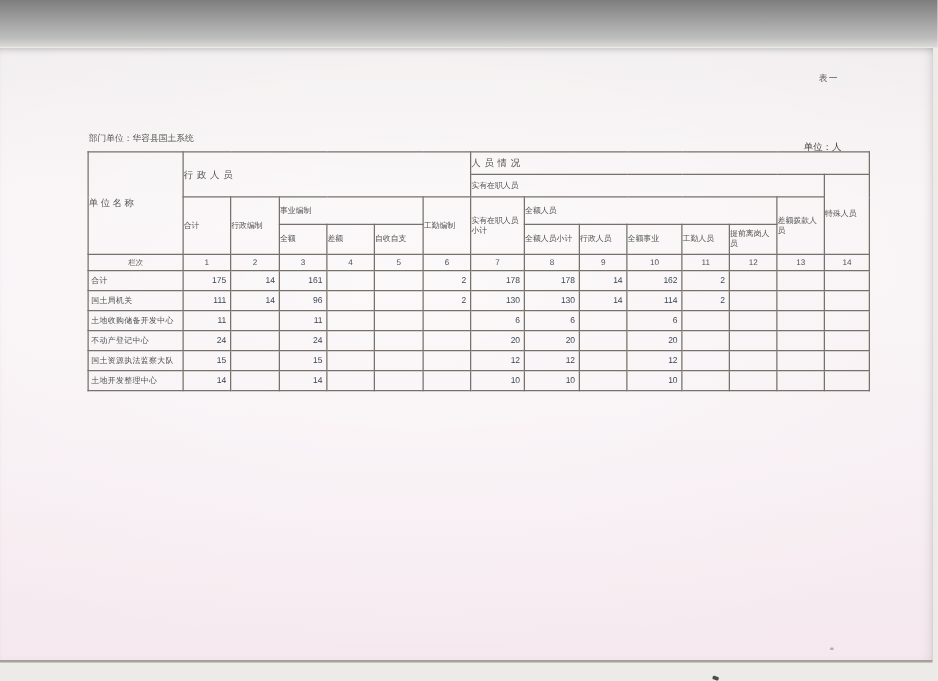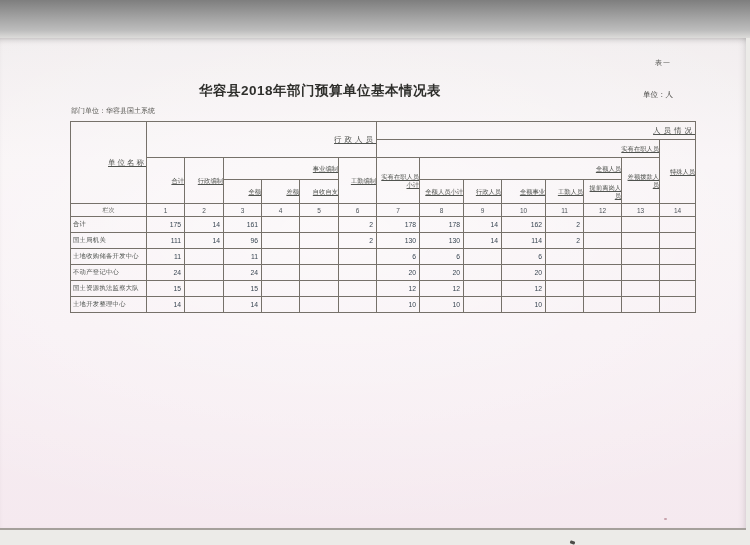--- a/index.html
+++ b/index.html
@@ -21,53 +21,52 @@
     box-shadow:inset 0 5px 7px -5px rgba(0,0,0,.30), inset -6px 0 10px -7px rgba(0,0,0,.18);
   }
   .corner-mark{
     position:absolute;left:655px;top:20px;font-size:7px;color:#5a5a57;letter-spacing:1px;
   }
   .doc-title{
     position:absolute;left:140px;top:44px;width:360px;text-align:center;
     font-size:13.5px;font-weight:700;letter-spacing:.5px;color:#2f2f2c;
   }
   .subnote-left{position:absolute;left:71px;top:68px;font-size:7px;color:#555550;}
-  .subnote-right{position:absolute;left:643px;top:52px;font-size:7.5px;color:#3c3c38;}
+  .subnote-right{position:absolute;left:643px;top:75px;font-size:7.5px;color:#3c3c38;}
   .tblwrap{position:absolute;left:70px;top:83px;}
   table{
     border-collapse:collapse;table-layout:fixed;width:625px;
     color:#474f55;
   }
   td,th{
     border:1px solid #76716a;padding:0;vertical-align:middle;
     font-weight:normal;overflow:hidden;
   }
   table{border:1.5px solid #57524b;}
-  .hd{font-size:6.3px;text-align:right;line-height:1.25;color:#50534f;text-decoration:underline;}
+  .hd{font-size:6.3px;text-align:left;line-height:1.25;color:#50534f;}
   .grp{font-size:7.5px;letter-spacing:3px;}
   .unitname{font-size:7.5px;letter-spacing:2px;margin-left:14px;}
   .lane{font-size:6px;text-align:center;color:#5a5d58;}
   .colno{font-size:6.5px;text-align:center;color:#4b5258;}
   .r1{height:18px;} .r2{height:18px;} .r3{height:22px;} .r4{height:24px;} .r5{height:13px;}
   .drow{height:16px;}
   td.name{font-size:6.3px;text-align:left;padding-left:2px;color:#4a4f4b;letter-spacing:.3px;}
   td.num{font-size:6.8px;text-align:right;padding-right:3px;color:#394652;}
   .speck1{position:absolute;left:570px;top:541px;width:5px;height:3px;background:#4d4d49;transform:rotate(18deg);border-radius:1px;}
   .speck2{position:absolute;left:664px;top:480px;width:3px;height:2px;background:#c9a3ae;border-radius:1px;}
 </style>
 </head>
 <body>
 
 <div class="scanner-band"></div>
 
 <div class="page">
 
   <div class="corner-mark">表一</div>
 
-  <div class="doc-title">华容县2018年部门预算单位基本情况表</div>
 
   <div class="subnote-left">部门单位：华容县国土系统</div>
   <div class="subnote-right">单位：人</div>
 
   <div class="tblwrap">
     <table>
       <colgroup>
         <col style="width:76px">
         <col style="width:38px">
           <col style="width:39px">

